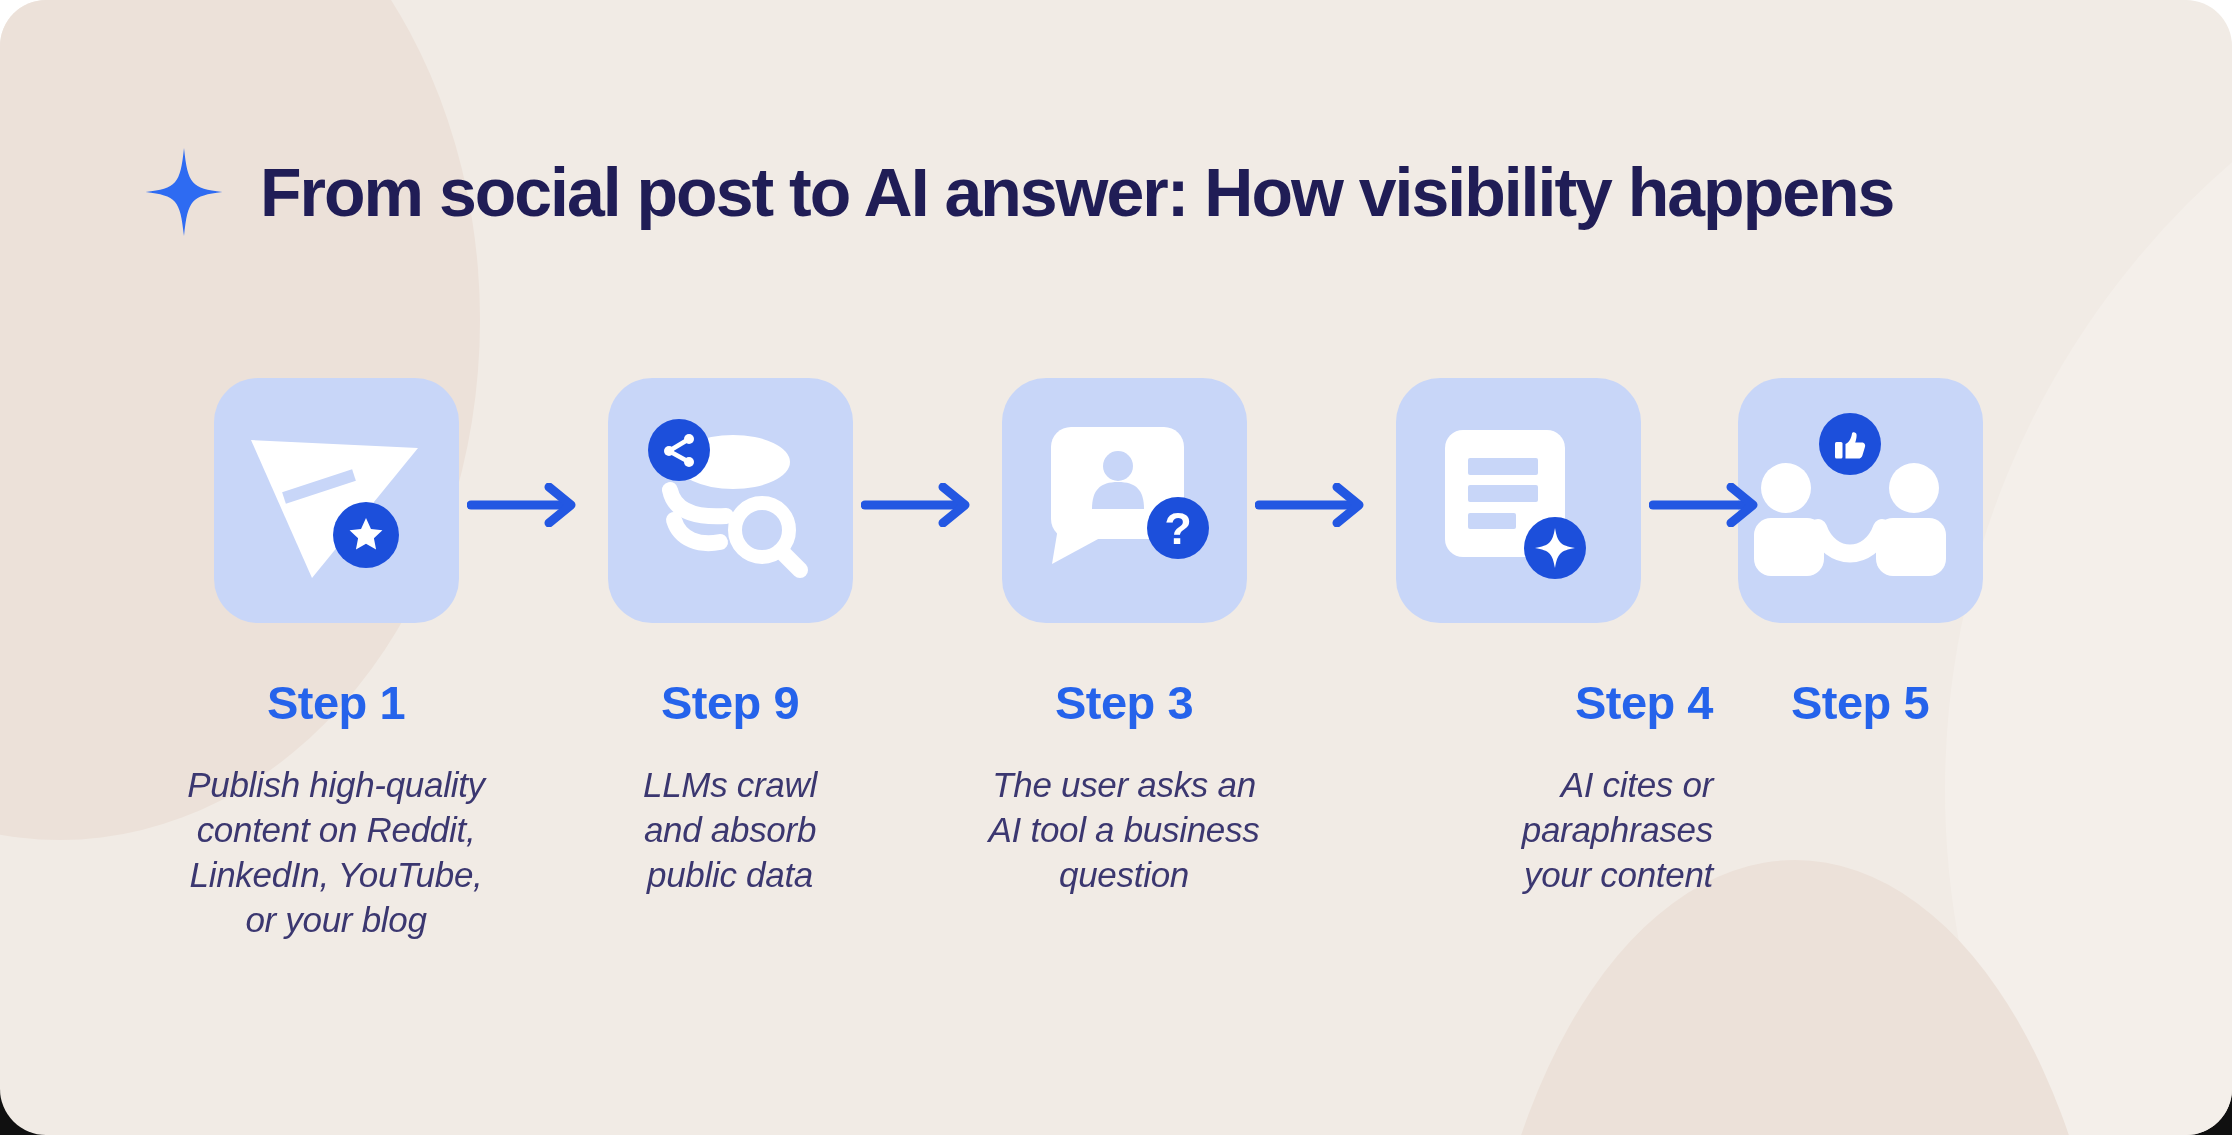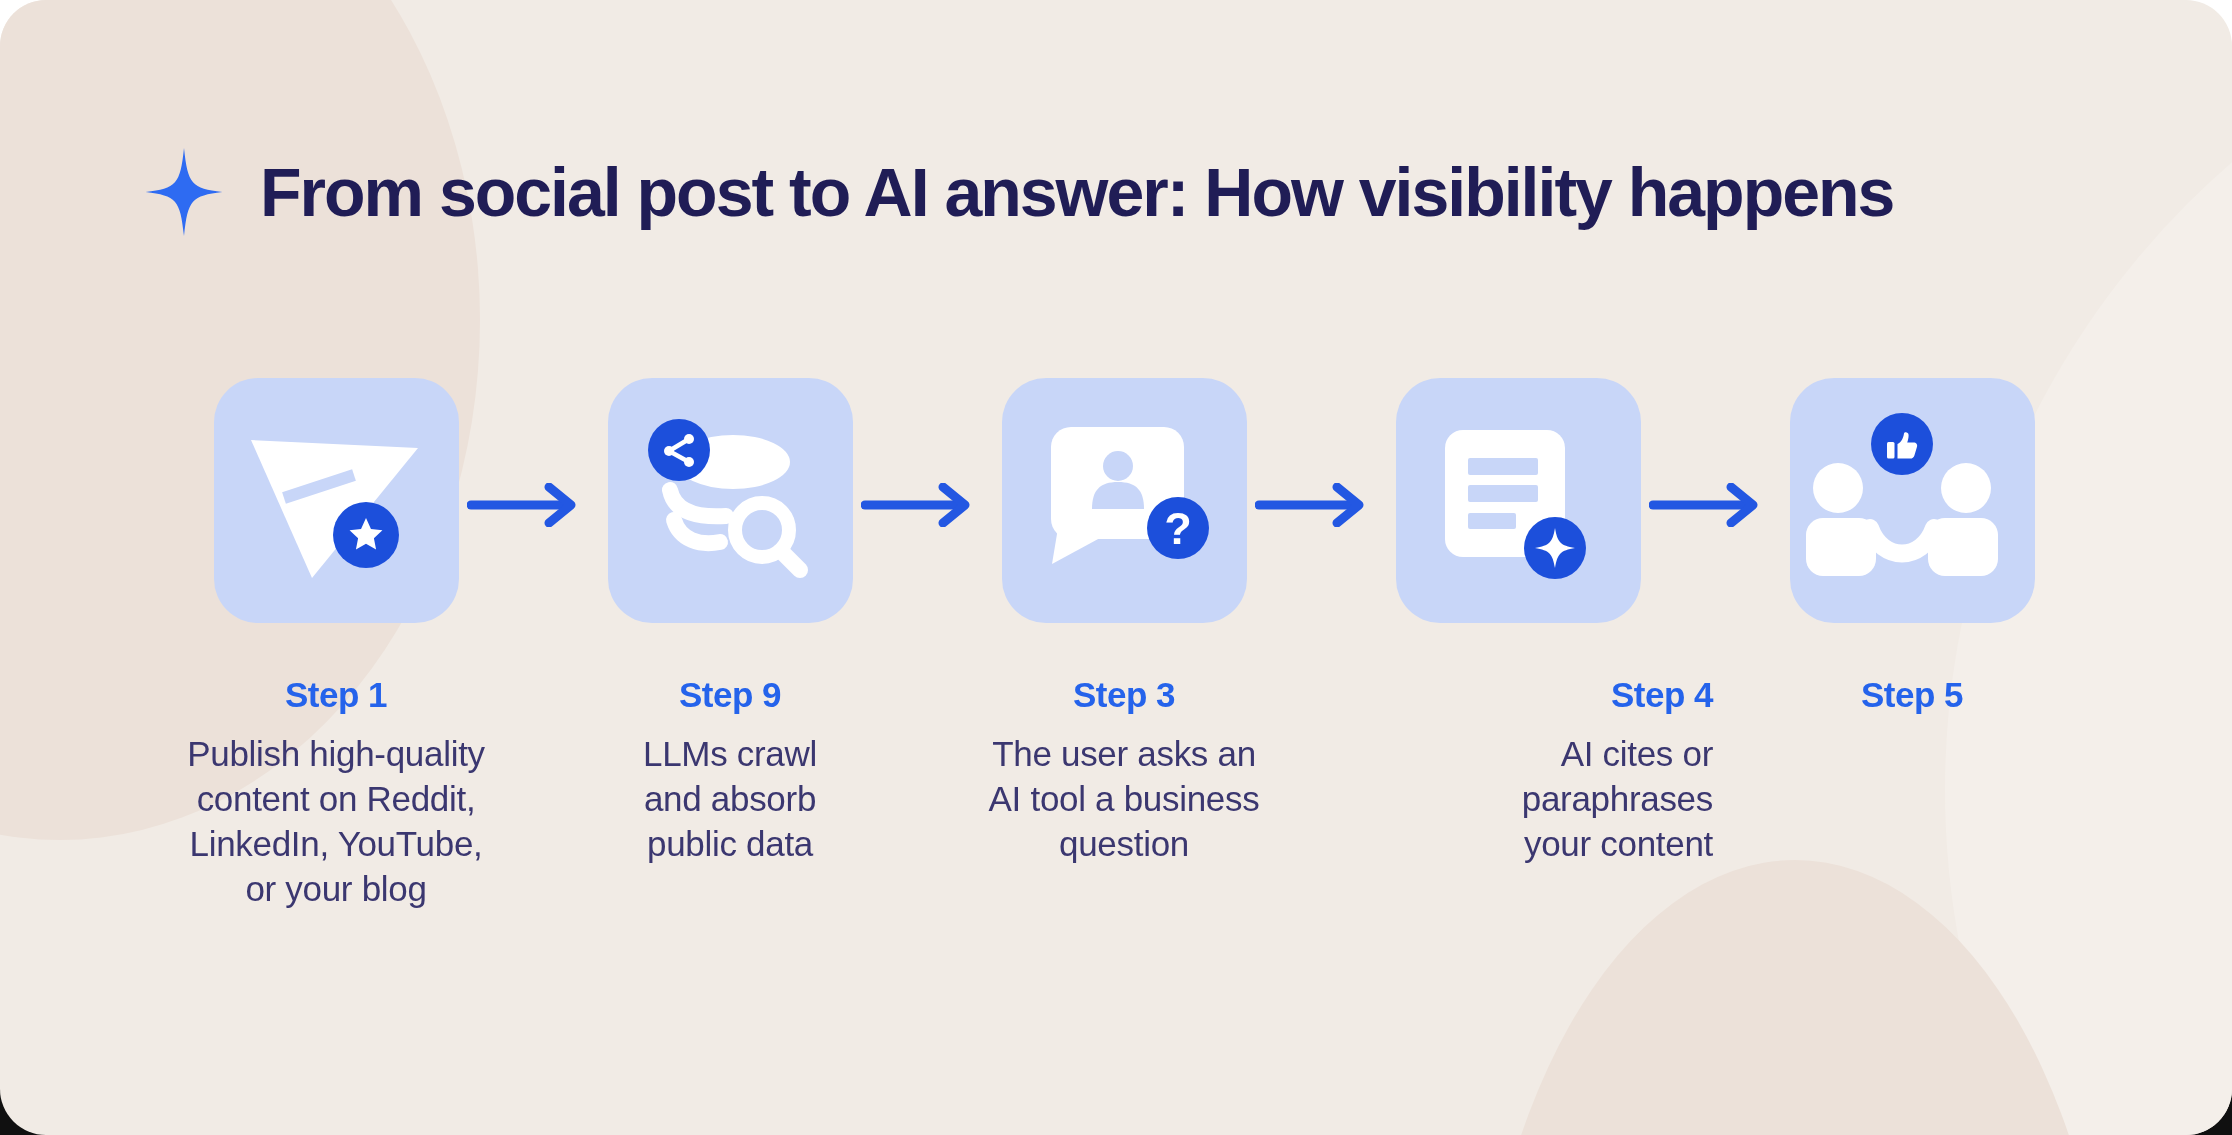--- a/index.html
+++ b/index.html
@@ -22,25 +22,25 @@
   .title{
     font-size:68px;font-weight:bold;color:#201D56;letter-spacing:-2px;white-space:nowrap;
   }
   .step-col{position:absolute;top:378px;width:390px;text-align:center;}
   .step-card{
     position:relative;width:245px;height:245px;margin:0 auto;
     background:#C8D6F8;border-radius:44px;
   }
   .step-card svg{position:absolute;left:0;top:0;}
   .step-label{
-    margin-top:52px;font-size:35px;font-weight:bold;color:#2563EB;letter-spacing:-0.5px;
+    margin-top:52px;font-size:47px;font-weight:bold;color:#2563EB;letter-spacing:-0.5px;
   }
   .step-desc{
-    margin-top:16px;font-size:35px;line-height:45px;color:#3B3770;
-    letter-spacing:-0.3px;white-space:pre-line;
+    margin-top:32px;font-size:35px;line-height:45px;color:#3B3770;
+    letter-spacing:-0.3px;white-space:pre-line;font-style:italic;
   }
   .arrow{position:absolute;top:483px;width:132px;height:44px;}
 </style>
 </head>
 <body>
 
 <div class="canvas">
 
   <div class="deco c-right"></div>
   <div class="deco c-topleft"></div>
@@ -128,21 +128,21 @@
           <path transform="translate(159,170)" d="M0 -20 C2.5 -5.5 5.5 -2.5 20 0 C5.5 2.5 2.5 5.5 0 20 C-2.5 5.5 -5.5 2.5 -20 0 C-5.5 -2.5 -2.5 -5.5 0 -20 Z" fill="#ffffff"></path>
         </g>
       </svg>
     </div>
     <div class="step-label">Step 4</div>
     <div class="step-desc">AI cites or
 paraphrases
 your content</div>
   </div>
 
-  <div class="step-col" style="left:1717px;">
+  <div class="step-col" style="left:1665px;">
     <div class="step-card">
       <svg width="245" height="245" viewBox="0 0 245 245">
         <circle cx="48" cy="110" r="25" fill="#ffffff"></circle>
         <circle cx="176" cy="110" r="25" fill="#ffffff"></circle>
         <rect x="16" y="140" width="70" height="58" rx="17" fill="#ffffff"></rect>
         <rect x="138" y="140" width="70" height="58" rx="17" fill="#ffffff"></rect>
         <path d="M80 150 C92 184 132 184 144 150" stroke="#ffffff" stroke-width="18" fill="none" stroke-linecap="round"></path>
         <g>
           <circle cx="112" cy="66" r="31" fill="#1C4FDB"></circle>
           <g transform="translate(112,66)" fill="#ffffff">

